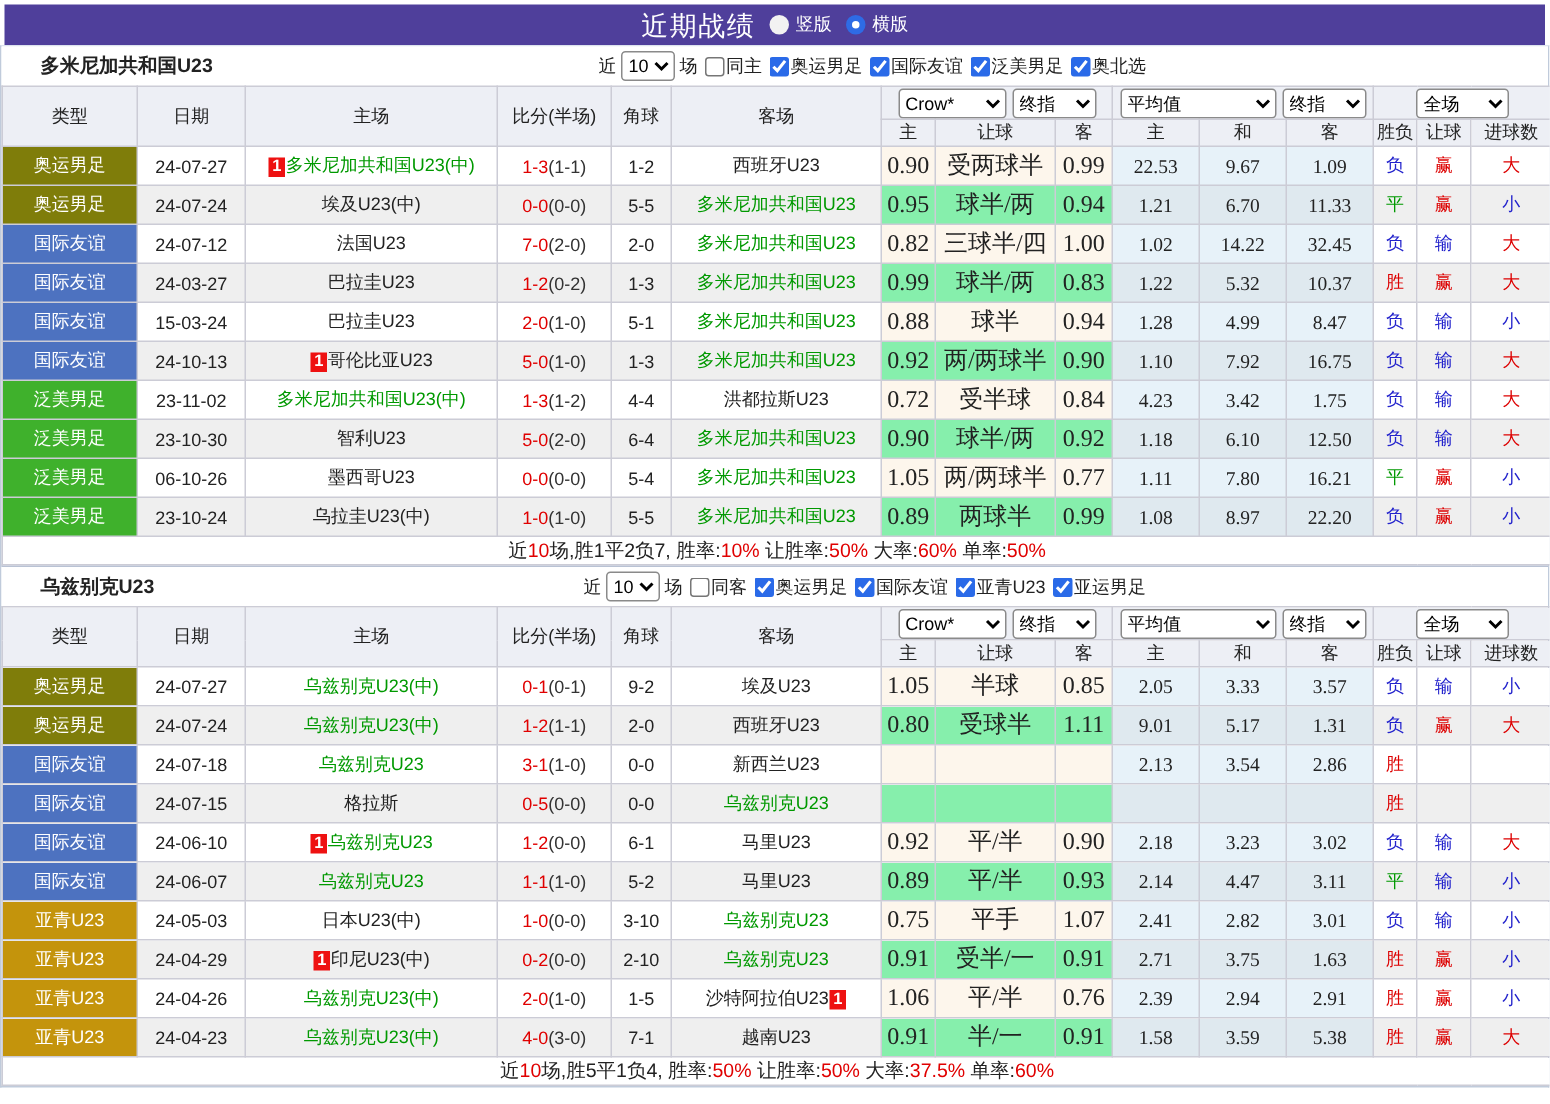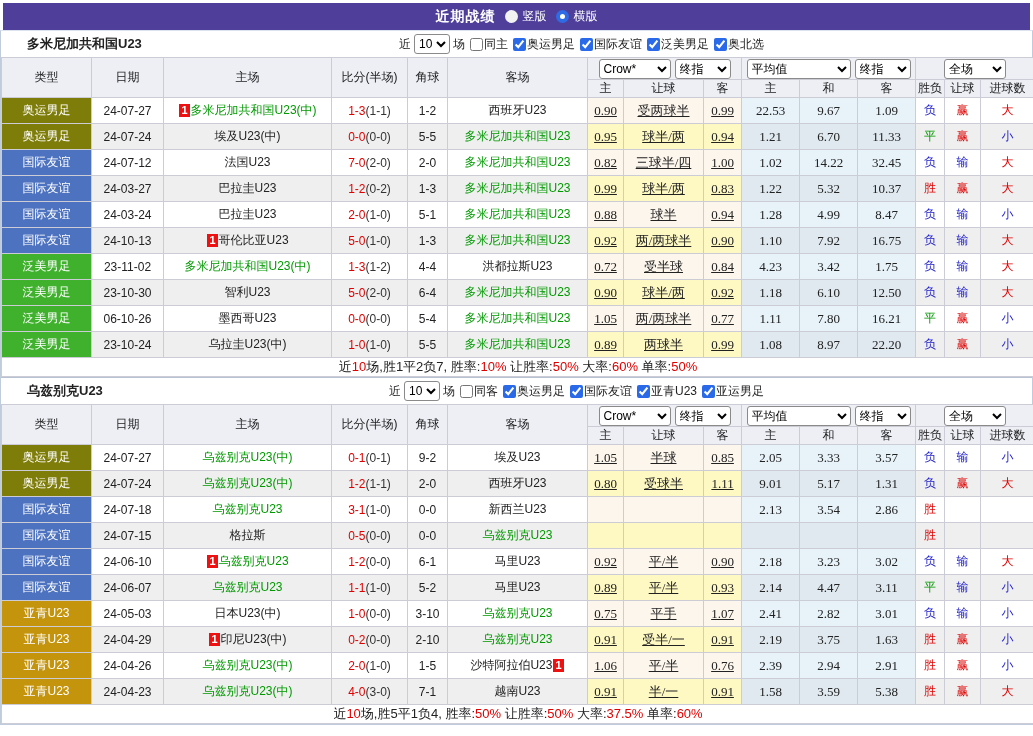--- a/index.html
+++ b/index.html
@@ -5,21 +5,21 @@
   * { box-sizing: border-box; }
   html,body { margin:0; padding:0; }
   body {
     width:1033px; height:736px; background:#fff; color:#222;
     font-family:"Liberation Sans","DejaVu Sans",sans-serif;
     overflow:hidden;
   }
   
   .titlebar { margin:3px 3px 0 3px; height:27px; background:#4f3f9b;
     display:flex; align-items:center; justify-content:center; gap:9px; }
-  .tb-title { color:#fff; font-weight:bold; font-size:14px; letter-spacing:1px; }
+  .tb-title { color:#fff; font-weight:normal; font-size:18px; letter-spacing:1px; }
   .radio-group { display:flex; align-items:center; gap:5px; }
   .radio { display:inline-block; border-radius:50%; }
   .radio.off { width:13px; height:13px; background:#f2f2f2; }
   .radio.on  { width:13px; height:13px; border:4px solid #2e6be5; background:#fff; }
   .radio-label { color:#fff; font-size:12px; }
 
   .content { border:1px solid #c0cbdb; border-top:1px solid #dde3ee; }
   .section + .section { border-top:1px solid #b9c2d4; }
 
   .sec-top { height:26px; display:flex; align-items:center; justify-content:space-between; background:#fff; }
@@ -33,22 +33,22 @@
   .grid th, .grid td { border:1px solid #ccccd6; text-align:center; overflow:hidden; white-space:nowrap; padding:0; }
   .grid thead th { background:#edeff5; font-weight:normal; font-size:12px; color:#222; }
   tr.h1 th { height:22px; }
   tr.h1 select { font-size:12px; height:20px; border:1px solid #8a8a8a; border-radius:3px; background:#fff; margin:0 2px; }
   .sel-book { width:72px; } .sel-final { width:56px; } .sel-avg { width:104px; } .sel-scope { width:62px; }
   tr.h2 th { height:16px; }
 
   tbody td { height:26px; font-size:12px; background:#fff; }
   tbody tr.even td { background:#efefef; }
   td.type { color:#fff; }
-  td.odds { font-family:"Liberation Serif","DejaVu Serif",serif; font-size:13px; background:#fdf6ec;text-decoration:underline; }
-  tr.even td.odds { background:#fef9c3; }
+  td.odds { font-family:"Liberation Serif","DejaVu Serif",serif; font-size:16px; background:#fdf6ec; }
+  tr.even td.odds { background:#86efac; }
   td.avg  { font-family:"Liberation Serif","DejaVu Serif",serif; font-size:13px; background:#e7f2f9; }
   tr.even td.avg { background:#dfe9ef; }
   .score-main { color:#e00000; }
   .score-half { color:#333; }
   .team { color:#222; }
   .focus { color:#009900; }
   .badge { background:#ee1111; color:#fff; font-size:11px; line-height:13px; display:inline-block; padding:0 2px; margin:0 1px; font-weight:bold; }
   td.summary { height:18px; font-size:13px; background:#fff; color:#222; }
   td.summary .red { color:#e00000; }
 </style>
@@ -200,21 +200,21 @@
             <td class="odds">0.83</td>
             <td class="avg">1.22</td>
             <td class="avg">5.32</td>
             <td class="avg">10.37</td>
             <td class="res" style="color: rgb(221, 0, 0);">胜</td>
             <td class="res" style="color: rgb(221, 0, 0);">赢</td>
             <td class="res" style="color: rgb(221, 0, 0);">大</td>
           </tr>
           <tr class="odd">
             <td class="type" style="background: rgb(77, 114, 192);">国际友谊</td>
-            <td>24-03-24</td>
+            <td>15-03-24</td>
             <td><span class="team">巴拉圭U23</span></td>
             <td><span class="score-main">2-0</span><span class="score-half">(1-0)</span></td>
             <td>5-1</td>
             <td><span class="focus">多米尼加共和国U23</span></td>
             <td class="odds">0.88</td>
             <td class="odds">球半</td>
             <td class="odds">0.94</td>
             <td class="avg">1.28</td>
             <td class="avg">4.99</td>
             <td class="avg">8.47</td>
@@ -506,21 +506,21 @@
           <tr class="even">
             <td class="type" style="background: rgb(196, 148, 12);">亚青U23</td>
             <td>24-04-29</td>
             <td><span class="badge">1</span><span class="team">印尼U23(中)</span></td>
             <td><span class="score-main">0-2</span><span class="score-half">(0-0)</span></td>
             <td>2-10</td>
             <td><span class="focus">乌兹别克U23</span></td>
             <td class="odds">0.91</td>
             <td class="odds">受半/一</td>
             <td class="odds">0.91</td>
-            <td class="avg">2.19</td>
+            <td class="avg">2.71</td>
             <td class="avg">3.75</td>
             <td class="avg">1.63</td>
             <td class="res" style="color: rgb(221, 0, 0);">胜</td>
             <td class="res" style="color: rgb(221, 0, 0);">赢</td>
             <td class="res" style="color: rgb(35, 35, 204);">小</td>
           </tr>
           <tr class="odd">
             <td class="type" style="background: rgb(196, 148, 12);">亚青U23</td>
             <td>24-04-26</td>
             <td><span class="focus">乌兹别克U23(中)</span></td>

